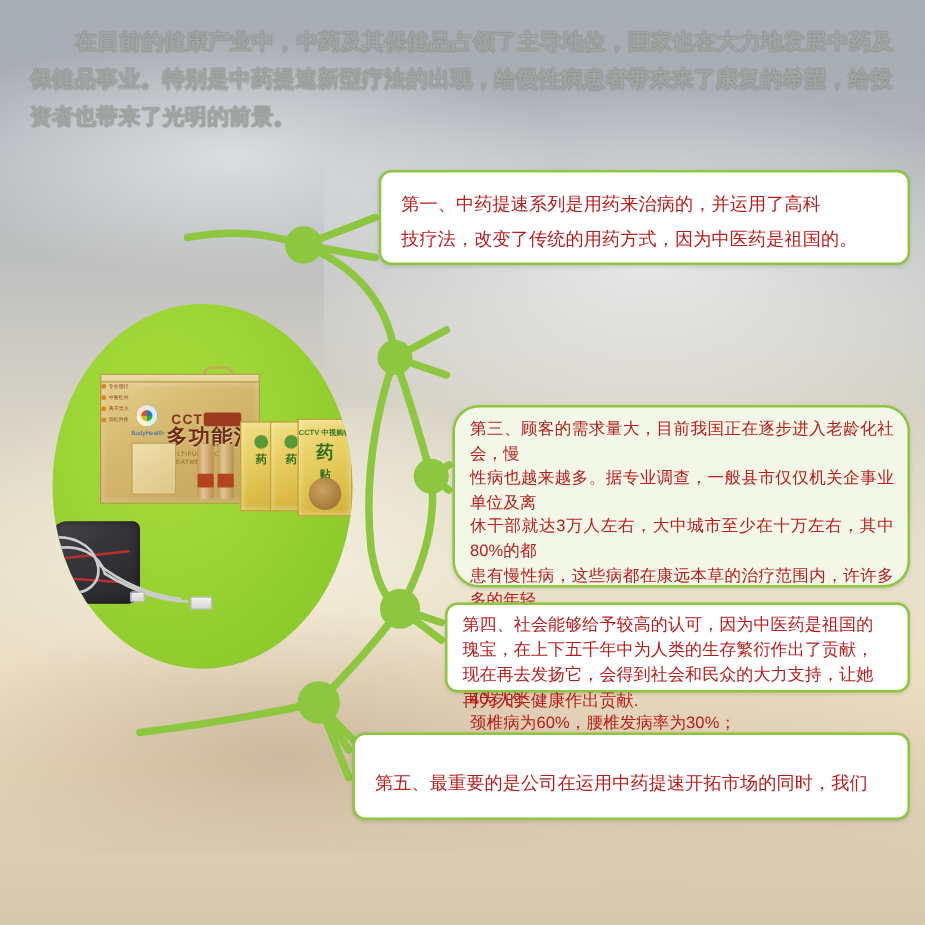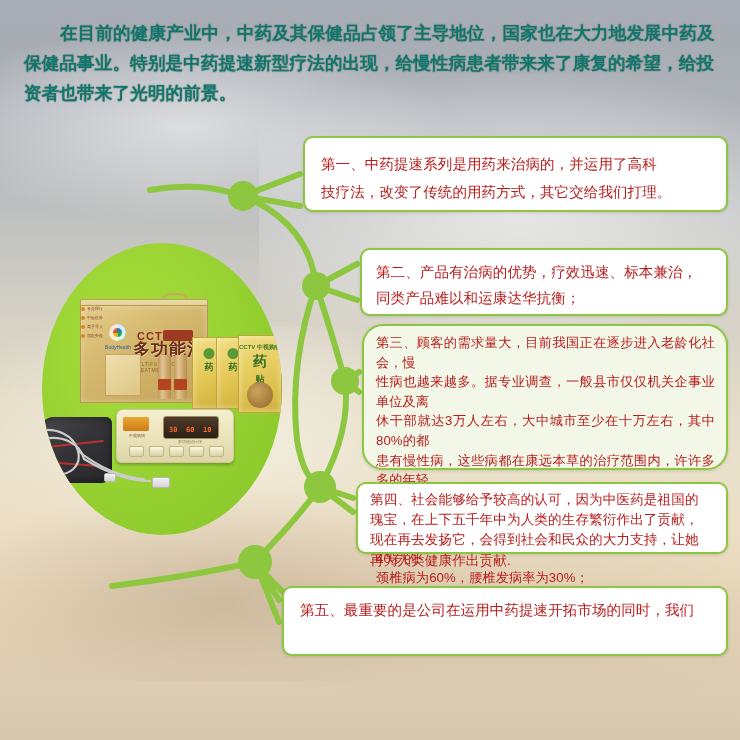--- a/index.html
+++ b/index.html
@@ -252,21 +252,21 @@
     position: absolute; width: 16px; height: 9px;
     background: linear-gradient(to bottom, #f2f2f2, #d4d4d4);
     border: 1px solid #b9b9b9; border-radius: 2px;
   }
 
   
   .header-text {
     position: absolute;
     left: 24px; top: 18px;
     width: 700px;
-    color: #0f766e;
+    color: #a3a3a3;
     font-size: 17.5px;
     line-height: 30px;
     font-weight: bold;
     text-indent: 36px;
     letter-spacing: 0.2px;
     text-shadow:
       -1px 0 0 rgba(120,130,120,0.30),
       1px 0 0 rgba(120,130,120,0.30),
       0 1px 0 rgba(120,130,120,0.30),
       0 -1px 0 rgba(120,130,120,0.30);
@@ -295,21 +295,21 @@
   #callout-2 { left: 360px; top: 248px; width: 368px; height: 68px; }
   #callout-2 .body { padding: 9px 12px 0 14px; font-size: 14.5px; line-height: 26px; }
 
   #callout-3 { left: 362px; top: 324px; width: 366px; height: 146px; border-radius: 21px; }
   #callout-3 .body { padding: 7px 11px 0 12px; font-size: 13.2px; line-height: 19.6px; text-align: justify; }
 
   #callout-4 { left: 356px; top: 482px; width: 372px; height: 72px; }
   #callout-4 .body { padding: 6px 11px 0 12px; font-size: 13.6px; line-height: 20.2px; text-align: justify; }
 
   #callout-5 { left: 282px; top: 586px; width: 446px; height: 70px; }
-  #callout-5 .body { padding: 9px 13px 0 16px; font-size: 14.5px; line-height: 26px; }
+  #callout-5 .body { padding: 26px 13px 0 16px; font-size: 14.5px; line-height: 26px; }
 </style>
 </head>
 <body>
 
 <div id="stage">
 
   <div class="bg-sky"></div>
   <div class="bg-cloud-a"></div>
   <div class="bg-cloud-b"></div>
   <div class="bg-cloud-c"></div>
@@ -394,66 +394,43 @@
         <div class="pouch-cn" style="top:20px;font-size:14px">药</div>
         <div class="pouch-cn" style="top:38px;font-size:9px">贴</div>
         <div class="pouch3-round"></div>
       </div>
 
       <div class="ph belt">
         <div class="belt-trim"></div>
         <div class="belt-trim2"></div>
       </div>
 
-      <div class="ph device">
-        <div class="device-badge"></div>
-        <div class="device-sub">中视购物</div>
-        <div class="device-screen">
-          <span class="screen-seg" style="left:5px;top:9px">30</span>
-          <span class="screen-seg" style="left:22px;top:9px">60</span>
-          <span class="screen-seg" style="left:39px;top:9px">10</span>
-        </div>
-        <div class="device-caption">多功能治疗仪</div>
-        <div class="btn-row">
-          <div class="dev-btn" style="left:0"></div>
-          <div class="dev-btn" style="left:20px"></div>
-          <div class="dev-btn" style="left:40px"></div>
-          <div class="dev-btn" style="left:60px"></div>
-          <div class="dev-btn" style="left:80px"></div>
-        </div>
-      </div>
 
       <svg style="position:absolute;left:-24px;top:120px;width:150px;height:62px;overflow:visible">
         <g fill="none" stroke="#cccccc" stroke-width="2.2" stroke-linecap="round">
           <path d="M 4,6 C 22,2 40,10 44,26 C 48,42 34,52 20,48 C 8,44 6,30 16,24"></path>
           <path d="M 10,14 C 28,10 46,18 50,34"></path>
           <path d="M 44,26 C 62,40 86,52 110,54"></path>
           <path d="M 50,34 C 70,46 92,56 116,56"></path>
         </g>
       </svg>
       <div class="pad" style="left:94px;top:172px"></div>
       <div class="pad" style="left:46px;top:168px;width:10px;height:7px"></div>
     </div>
   </div>
 
   <div class="header-text">在目前的健康产业中，中药及其保健品占领了主导地位，国家也在大力地发展中药及保健品事业。特别是中药提速新型疗法的出现，给慢性病患者带来来了康复的希望，给投资者也带来了光明的前景。</div>
 
   <div class="callout" id="callout-1">
     <div class="body">
       <div>第一、中药提速系列是用药来治病的，并运用了高科</div>
-      <div>技疗法，改变了传统的用药方式，其它交给我们打理。</div>
+      <div>技疗法，改变了传统的用药方式，因为中医药是祖国的。</div>
     </div>
   </div>
 
-  <div class="callout" id="callout-2">
-    <div class="body">
-      <div>第二、产品有治病的优势，疗效迅速、标本兼治，</div>
-      <div>同类产品难以和运康达华抗衡；</div>
-    </div>
-  </div>
 
   <div class="callout tinted" id="callout-3">
     <div class="body">
       <div>第三、顾客的需求量大，目前我国正在逐步进入老龄化社会，慢</div>
       <div>性病也越来越多。据专业调查，一般县市仅仅机关企事业单位及离</div>
       <div>休干部就达3万人左右，大中城市至少在十万左右，其中80%的都</div>
       <div>患有慢性病，这些病都在康远本草的治疗范围内，许许多多的年轻</div>
       <div>人由于职业、生活习惯等，都患上了不同程度颈椎病腰椎病、前列</div>
       <div>腺、失眠等。据调查，在大中城市中，平均年龄都在此30-40岁的</div>
       <div>颈椎病为60%，腰椎发病率为30%；</div>

